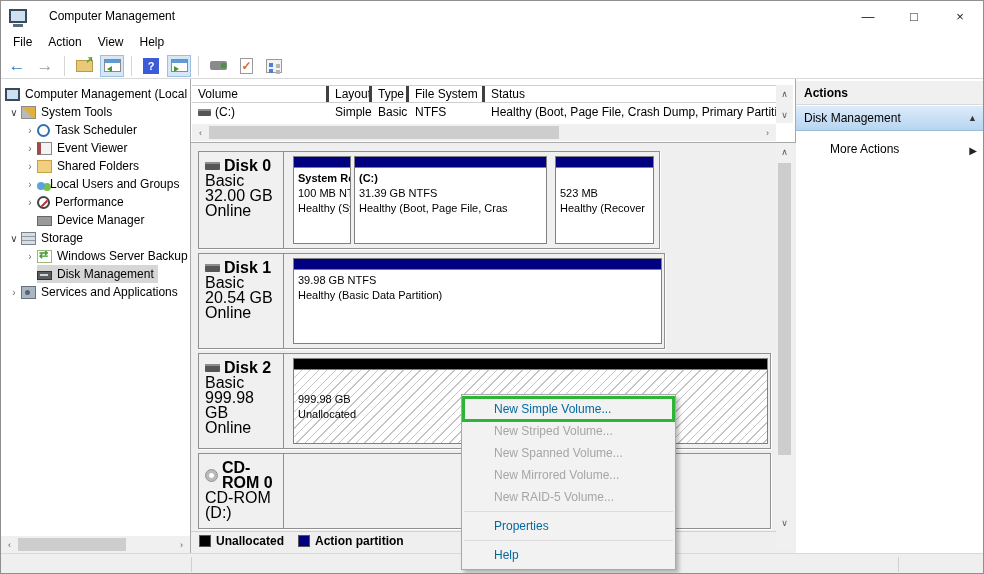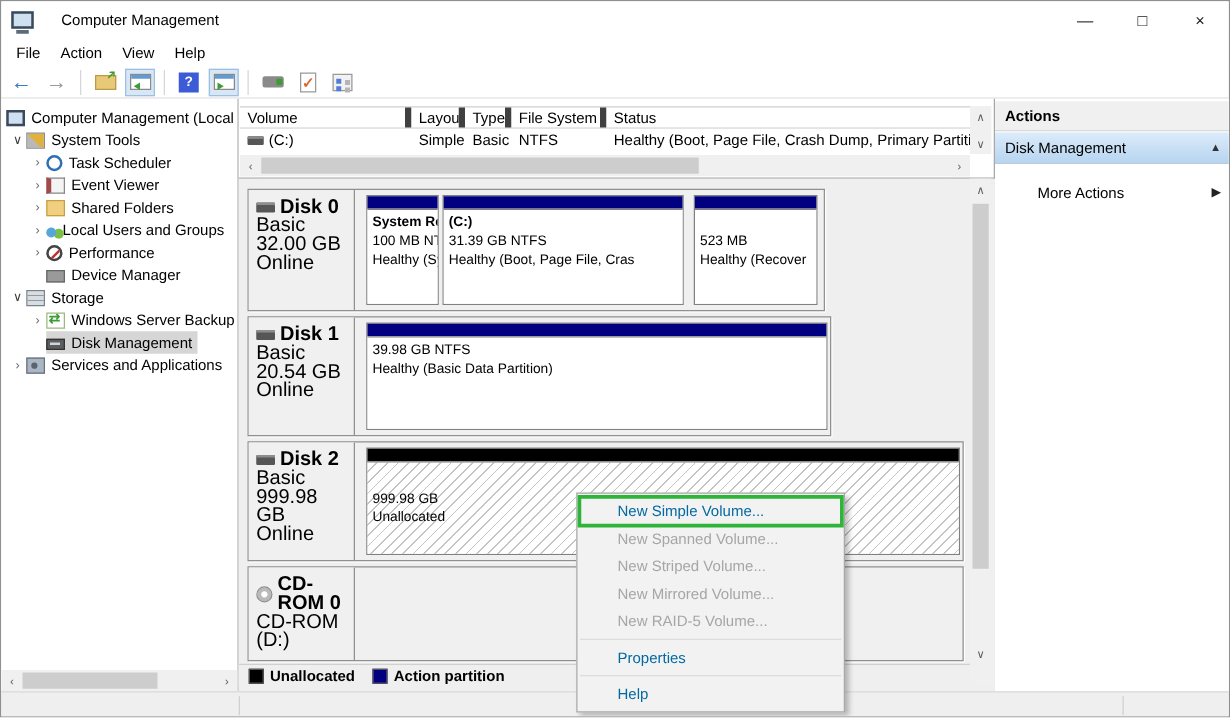--- a/index.html
+++ b/index.html
@@ -68,21 +68,21 @@
   .ic-services::after { content:""; position:absolute; left:3px; top:3px; width:5px; height:5px; border-radius:50%; background:#5a6470; }
   .tree-hscroll { position:absolute; left:0; bottom:0; width:189px; height:17px; background:#f0f0f0; display:flex; align-items:center; }
 
   
   .sb-arrow { width:17px; height:17px; display:flex; align-items:center; justify-content:center; color:#5a5a5a; font-size:9px; flex:none; background:#f0f0f0; }
   .sb-thumb { background:#cdcdcd; }
 
   
   .center { position:absolute; left:190px; top:0; width:605px; height:474px; background:#fff; border-right:1px solid #a8a8a8; }
   .vol-header { position:absolute; left:1px; top:6px; width:584px; height:18px; background:#fff; border-top:1px solid #d0d0d0; border-bottom:1px solid #d0d0d0; display:flex; font-size:12px; }
-  .vol-col { padding:1px 6px 0 6px; border-right:5px solid #404040; overflow:hidden; white-space:nowrap; }
+  .vol-col { padding:1px 6px 0 6px; border-right:3px solid #404040; overflow:hidden; white-space:nowrap; }
   .vol-row { position:absolute; left:1px; top:24px; width:584px; height:18px; display:flex; font-size:12px; background:#fff; }
   .vol-cell { padding:2px 6px 0 6px; overflow:hidden; white-space:nowrap; }
   .vol-ico { width:13px; height:7px; background:#565656; margin:6px 4px 0 6px; flex:none; border-radius:1px; box-shadow:inset 0 2px 0 #8d8d8d; }
   .mini-vscroll { position:absolute; left:585px; top:6px; width:17px; height:38px; background:#f0f0f0; display:flex; flex-direction:column; justify-content:space-between; }
   .hscroll { position:absolute; left:1px; top:45px; width:584px; height:17px; background:#f0f0f0; display:flex; align-items:center; }
   .center-divider { position:absolute; left:0; top:63px; width:605px; height:1px; background:#a8a8a8; }
 
   
   .graph { position:absolute; left:0; top:64px; width:605px; height:410px; background:#efefef; }
   .disk-row { position:absolute; background:#f0f0f0; border:1px solid #909090; box-shadow:1px 1px 0 #fff; }
@@ -101,21 +101,21 @@
   .legend { position:absolute; left:0px; top:388px; width:585px; height:18px; background:#efefef; border-top:1px solid #d0d0d0; display:flex; align-items:center; gap:14px; padding-left:8px; font-size:12px; font-weight:bold; }
   .legend-item { display:flex; align-items:center; gap:5px; }
   .legend-swatch { width:12px; height:12px; border:1px solid #555; }
 
   
   .actions { position:absolute; left:795px; top:0; width:189px; height:474px; background:#fff; }
   .actions-header { position:absolute; left:0; top:2px; width:100%; height:24px; background:#f0f0f0; border-bottom:1px solid #d9d9d9; font-weight:bold; display:flex; align-items:center; padding-left:8px; font-size:12px; }
   .actions-group { position:absolute; left:0; top:27px; width:100%; height:25px; background:linear-gradient(#dcebfa,#b7d5f0); border-bottom:1px solid #9dbcd9; display:flex; align-items:center; padding:0 8px; font-size:12px; }
   .actions-group .spacer { flex:1; }
   .group-arrow { font-size:9px; color:#333; }
-  .actions-more { position:absolute; left:0; top:63px; width:100%; height:24px; display:flex; align-items:center; padding:0 8px 0 34px; font-size:12px; }
+  .actions-more { position:absolute; left:0; top:53px; width:100%; height:24px; display:flex; align-items:flex-end; padding:0 8px 0 34px; font-size:12px; }
   .more-arrow { margin-left:auto; font-size:10px; color:#222; }
 
   
   .statusbar { position:absolute; left:0; top:552px; width:984px; height:22px; background:#efefef; border-top:1px solid #d9d9d9; }
   .status-div { position:absolute; top:3px; bottom:3px; width:1px; background:#d0d0d0; }
 
   
   .ctx-menu { position:absolute; left:460px; top:393px; width:215px; background:#f2f2f2; border:1px solid #a8a8a8; box-shadow:3px 3px 4px rgba(0,0,0,0.25); padding:3px 0; z-index:50; }
   .ctx-item { height:22px; display:flex; align-items:center; padding-left:32px; font-size:12px; color:#0369a1; }
   .ctx-item.disabled { color:#a6a6a6; }
@@ -422,22 +422,22 @@
     </div>
   </div>
 
   <div class="statusbar">
     <div class="status-div" style="left:190px"></div>
     <div class="status-div" style="left:897px"></div>
   </div>
 
   <div class="ctx-menu">
     <div class="ctx-item green-box">New Simple Volume...</div>
+    <div class="ctx-item disabled">New Striped Volume...</div>
     <div class="ctx-item disabled">New Spanned Volume...</div>
-    <div class="ctx-item disabled">New Striped Volume...</div>
     <div class="ctx-item disabled">New Mirrored Volume...</div>
     <div class="ctx-item disabled">New RAID-5 Volume...</div>
     <div class="ctx-sep"></div>
     <div class="ctx-item">Properties</div>
     <div class="ctx-sep"></div>
     <div class="ctx-item">Help</div>
   </div>
 
 </div>
 

